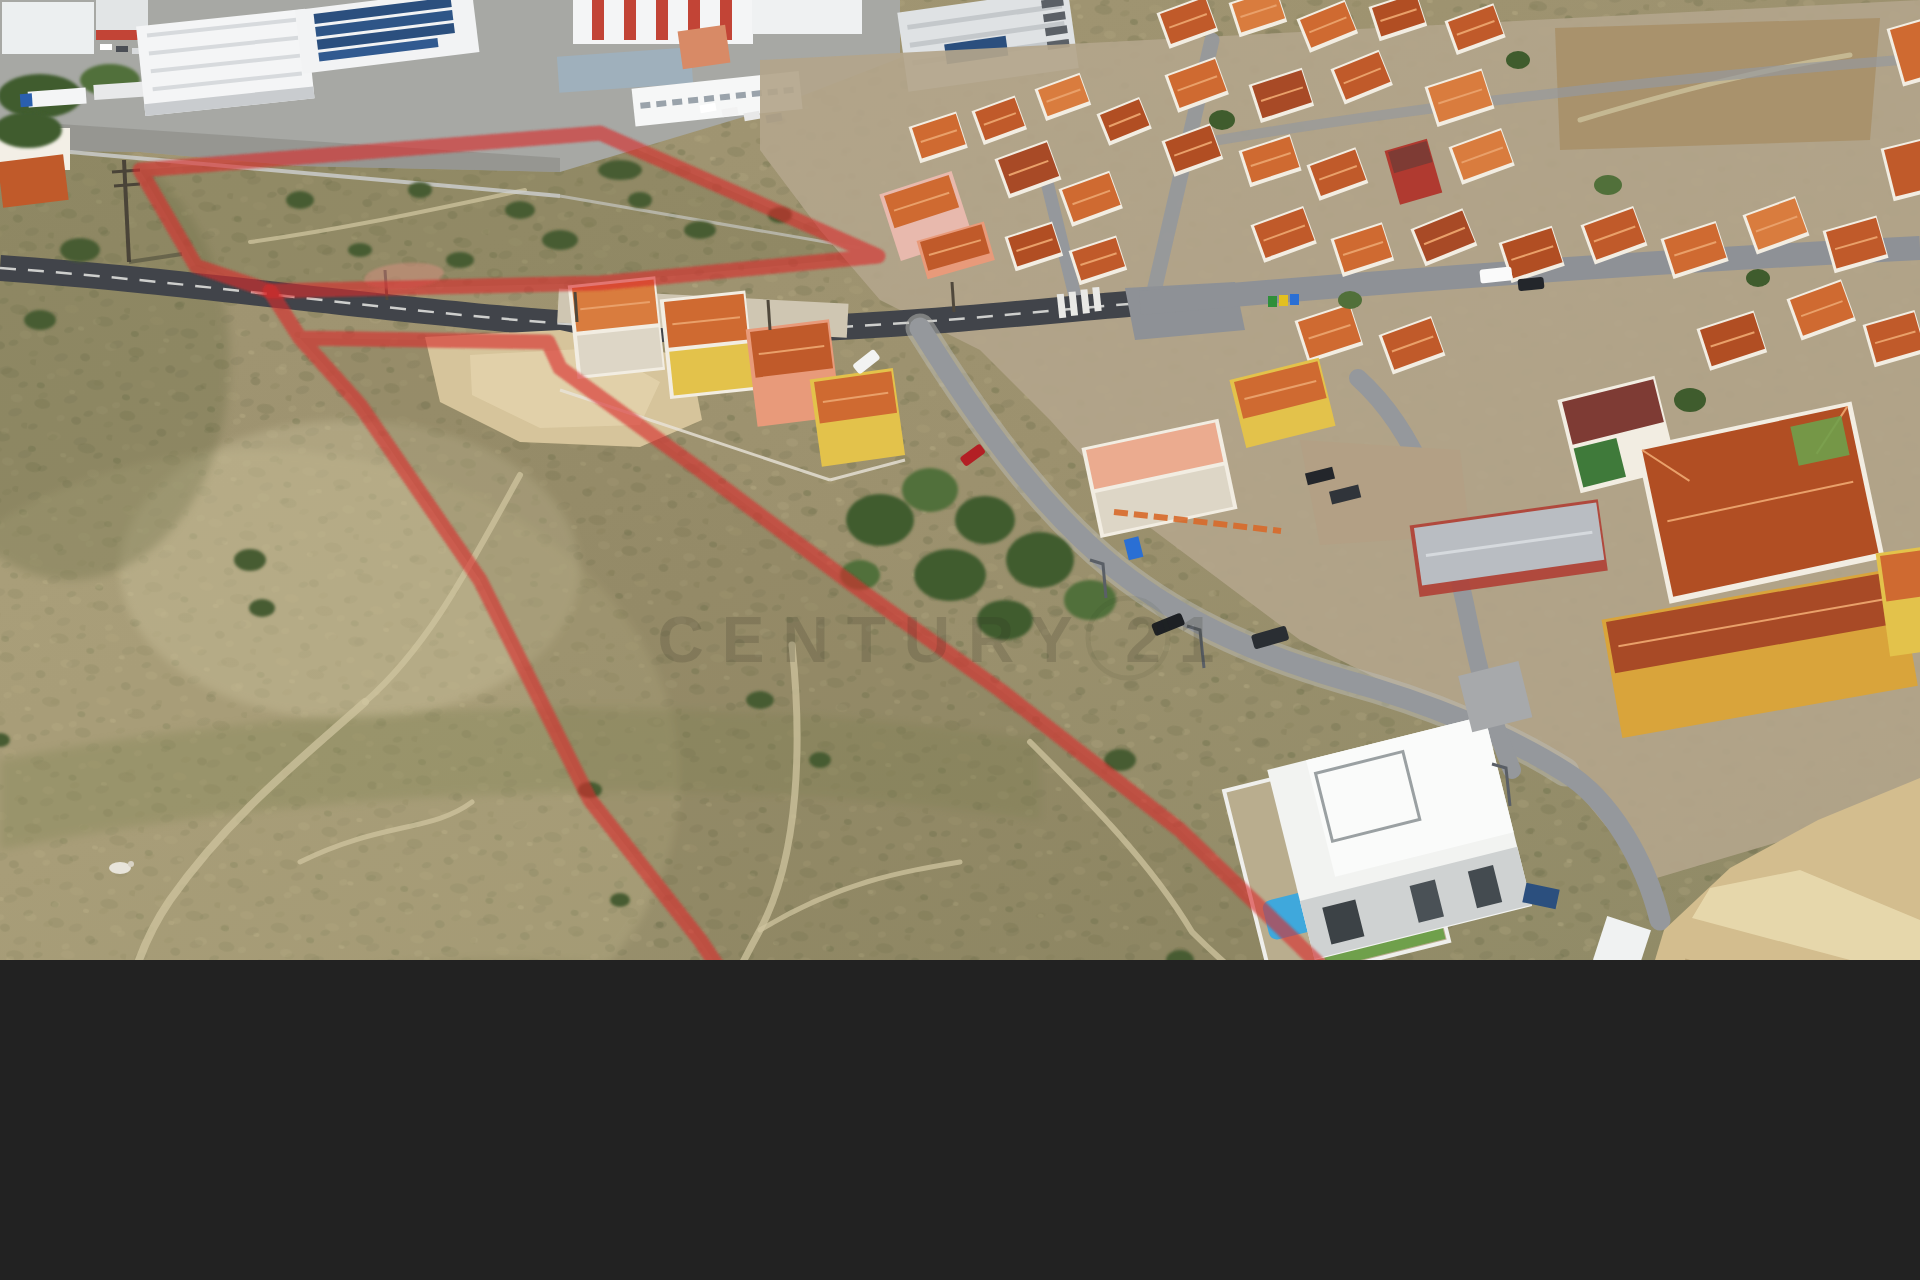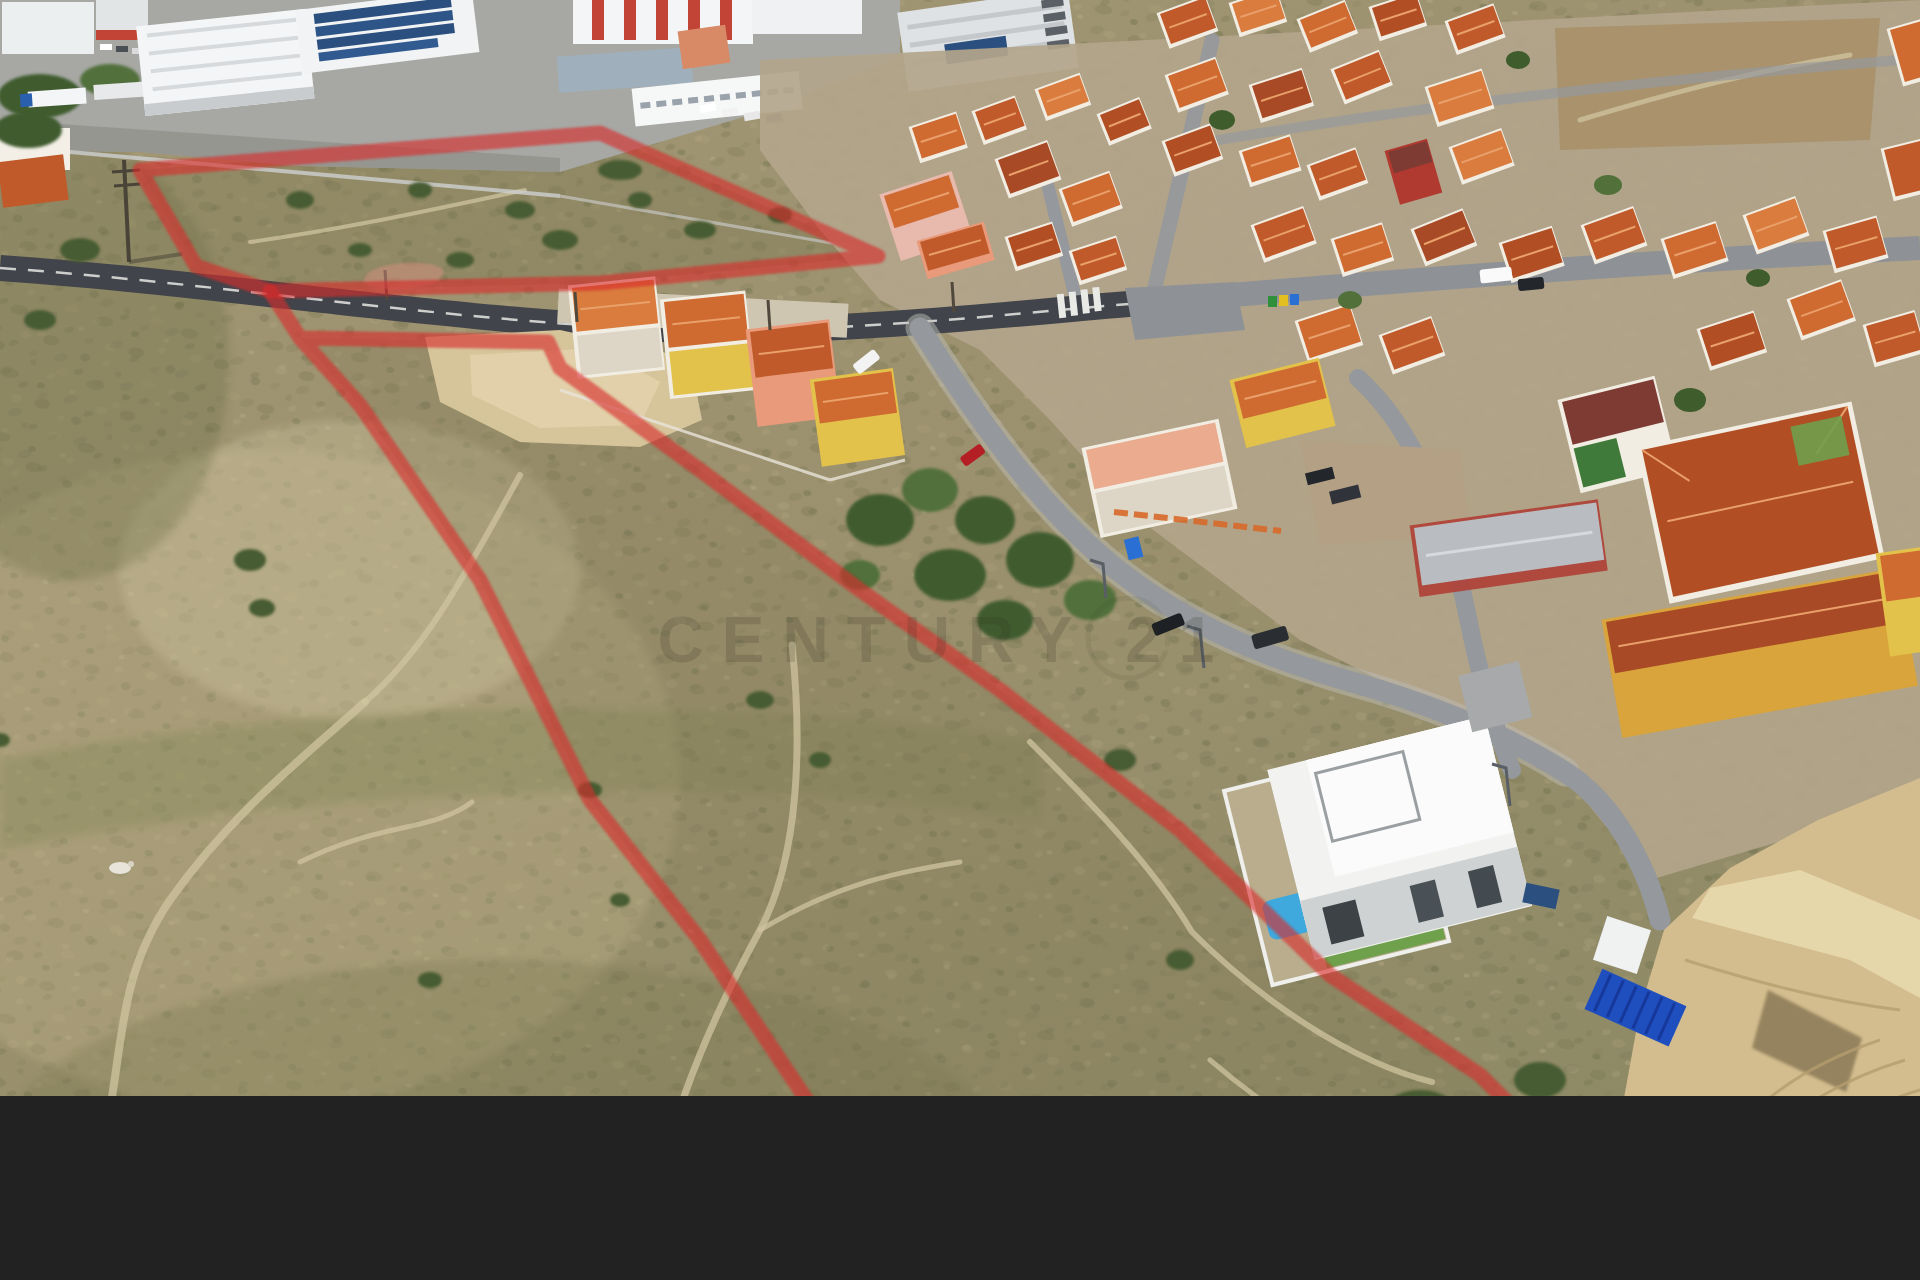--- a/index.html
+++ b/index.html
@@ -1,16 +1,16 @@
 <!DOCTYPE html>
 <html><head>
 <meta charset="utf-8">
 <style>
   html,body{margin:0;padding:0;background:#222;}
-  .stage{position:relative;width:1920px;height:1096px;overflow:hidden;font-family:"Liberation Sans",sans-serif;text-align:right;}
+  .stage{position:relative;width:1920px;height:960px;overflow:hidden;font-family:"Liberation Sans",sans-serif;text-align:right;}
   svg{display:block;}
   
   .h .w{fill:#f2ede2;}
   .h .wd{fill:#ddd6c6;}
   .h .r1{fill:#c05a2a;} .h .r2{fill:#cf6a31;} .h .r3{fill:#b14e23;}
   .h .r4{fill:#d97c3e;} .h .r5{fill:#a84a26;} .h .rq{fill:#7e3b34;}
   .h .rs{fill:#b9bdc2;}
   .h .rg{stroke:#e9a06a;stroke-width:2;}
   .wallY{fill:#e3c24b;} .wallP{fill:#e8b9ad;} .wallS{fill:#e89a7a;} .wallR{fill:#b03a30;} .wallG{fill:#d9a43b;}
   .tree{fill:#3f5c2d;} .treeL{fill:#51703a;} .bush{fill:#475c31;}

